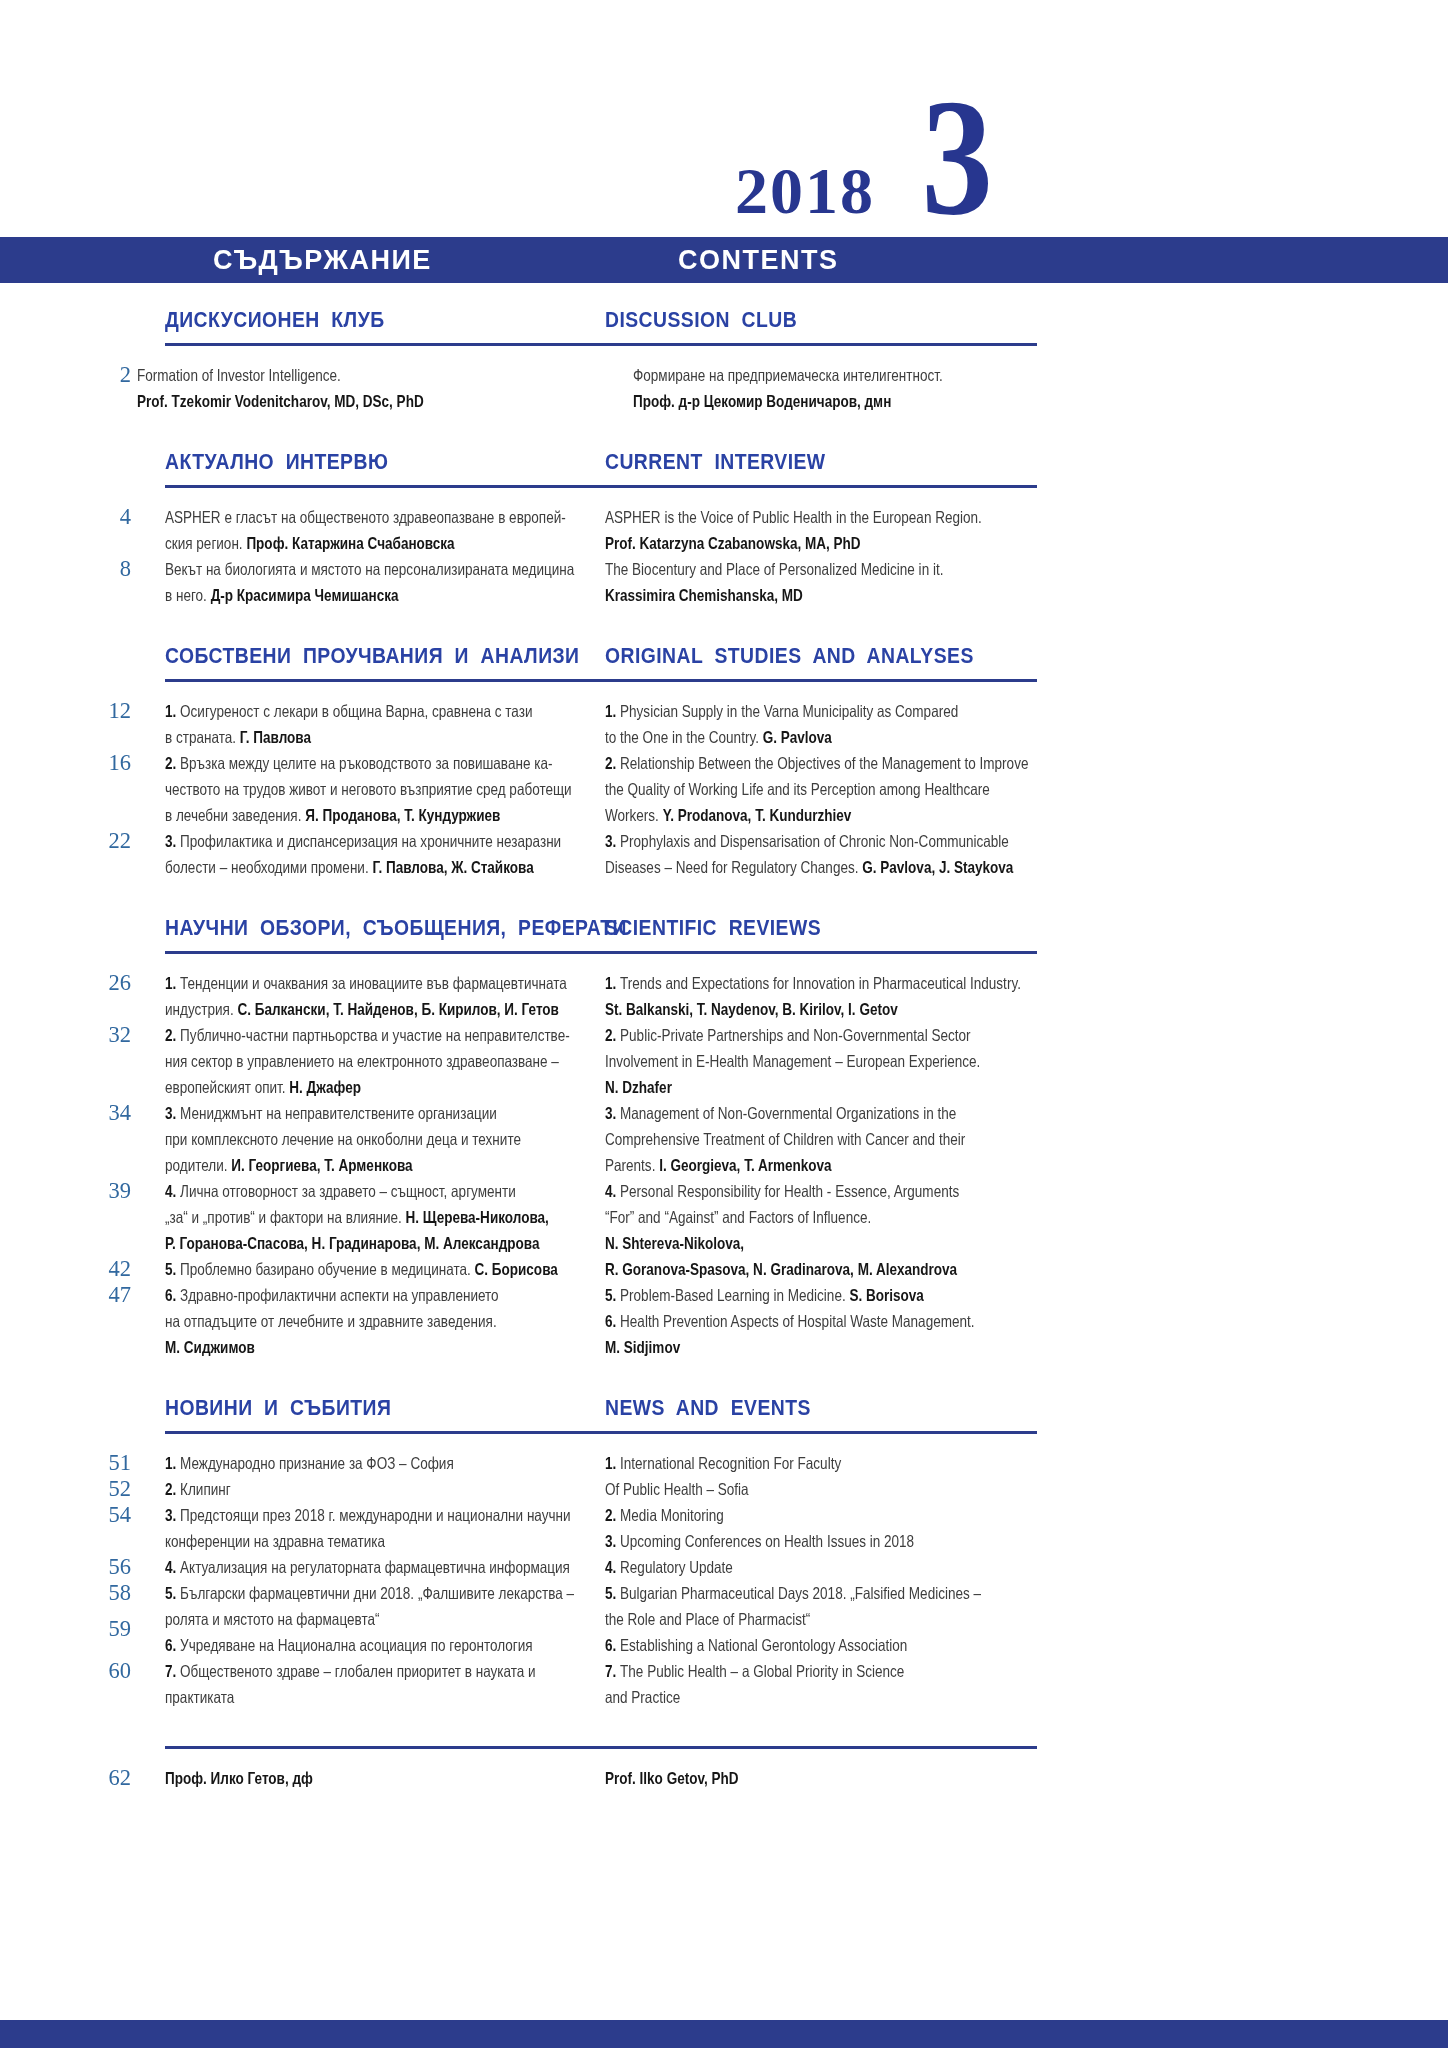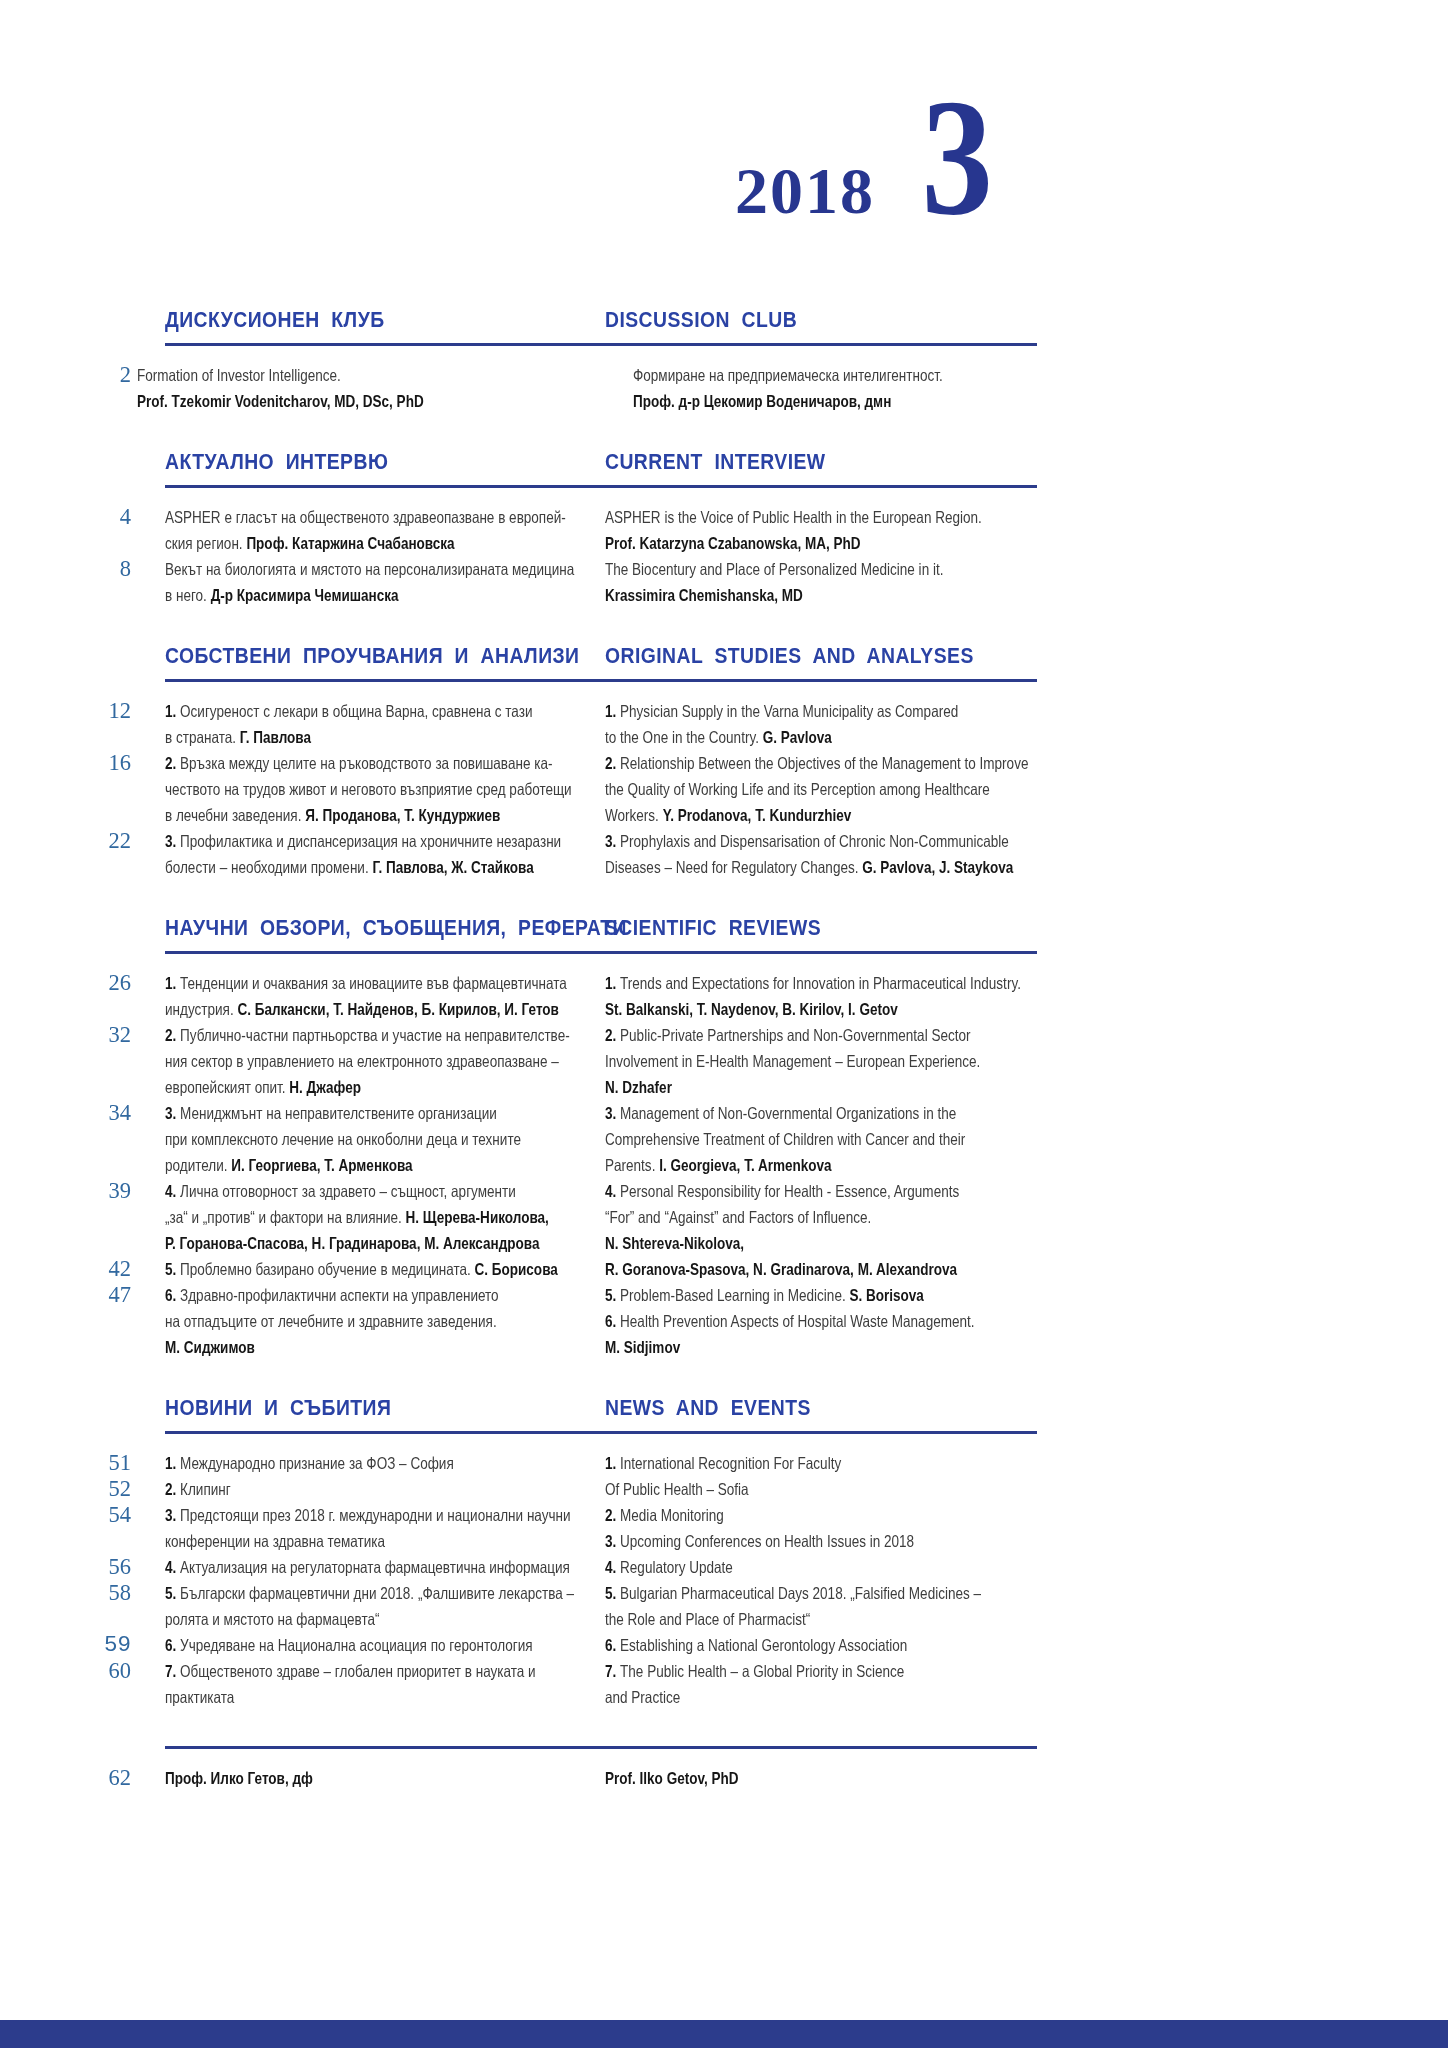--- a/index.html
+++ b/index.html
@@ -65,20 +65,24 @@
 </style>
 </head>
 <body>
 
 <div class="page">
   <div class="masthead">
     <span class="year">2018</span>
     <span class="issue">3</span>
   </div>
 
+  <div class="titlebar">
+    <span class="tb tb-bg">СЪДЪРЖАНИЕ</span>
+    <span class="tb tb-en">CONTENTS</span>
+  </div>
 
   <div class="content" id="sections">
       <section class="toc-section">
         <div class="head-row">
           <div class="heading hb"><span class="heading-text">ДИСКУСИОНЕН КЛУБ</span></div>
           <div class="heading he"><span class="heading-text">DISCUSSION CLUB</span></div>
         </div>
         <div class="rule"></div>
         <div class="section-body">
           <div class="nums">
@@ -208,21 +212,21 @@
           <div class="heading he"><span class="heading-text">NEWS AND EVENTS</span></div>
         </div>
         <div class="rule"></div>
         <div class="section-body">
           <div class="nums">
             <div class="pnum" style="top: 0px;">51</div>
             <div class="pnum" style="top: 26px;">52</div>
             <div class="pnum" style="top: 52px;">54</div>
             <div class="pnum" style="top: 104px;">56</div>
             <div class="pnum" style="top: 130px;">58</div>
-            <div class="pnum" style="top: 182px; font-family: Liberation Mono, monospace;">59</div>
+            <div class="pnum" style="top: 166px;">59</div>
             <div class="pnum" style="top: 208px;">60</div>
           </div>
           <div class="col bgcol">
             <div class="line"><span class="seg b">1. </span><span class="seg">Международно признание за ФОЗ – София</span></div>
             <div class="line"><span class="seg b">2. </span><span class="seg">Клипинг</span></div>
             <div class="line"><span class="seg b">3. </span><span class="seg">Предстоящи през 2018 г. международни и национални научни</span></div>
             <div class="line"><span class="seg">конференции на здравна тематика</span></div>
             <div class="line"><span class="seg b">4. </span><span class="seg">Актуализация на регулаторната фармацевтична информация</span></div>
             <div class="line"><span class="seg b">5. </span><span class="seg">Български фармацевтични дни 2018. „Фалшивите лекарства –</span></div>
             <div class="line"><span class="seg">ролята и мястото на фармацевта“</span></div>

